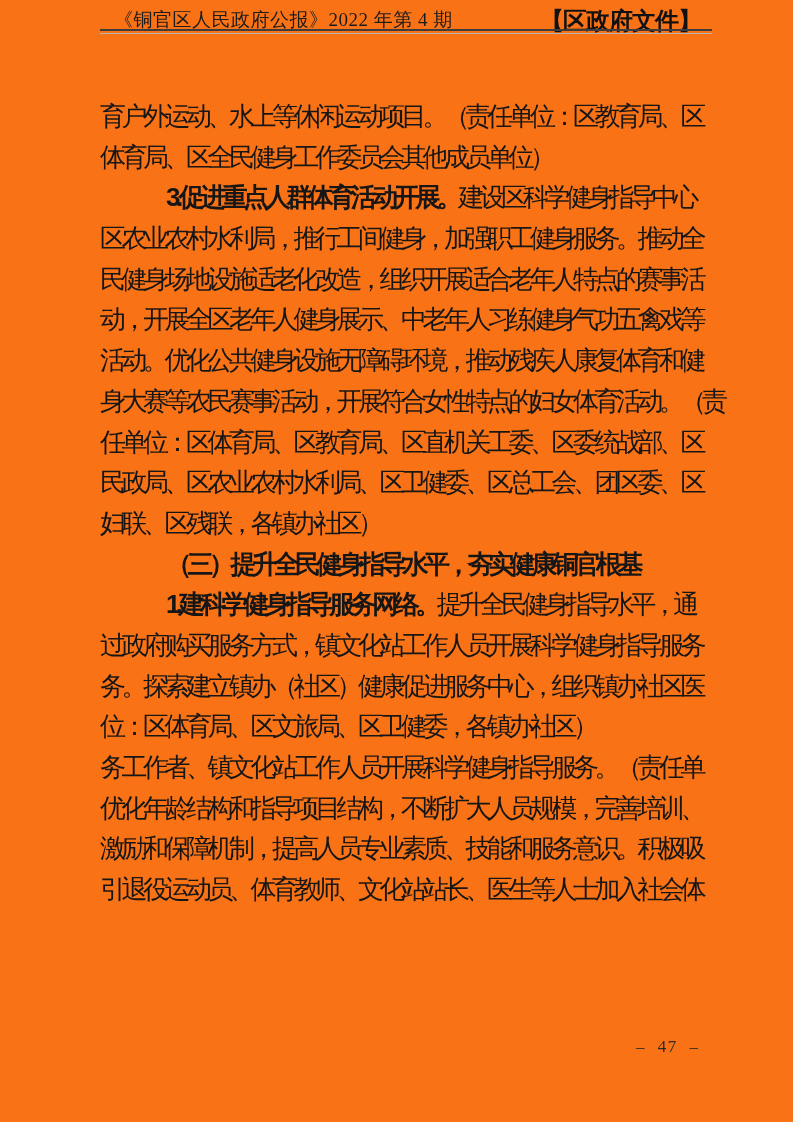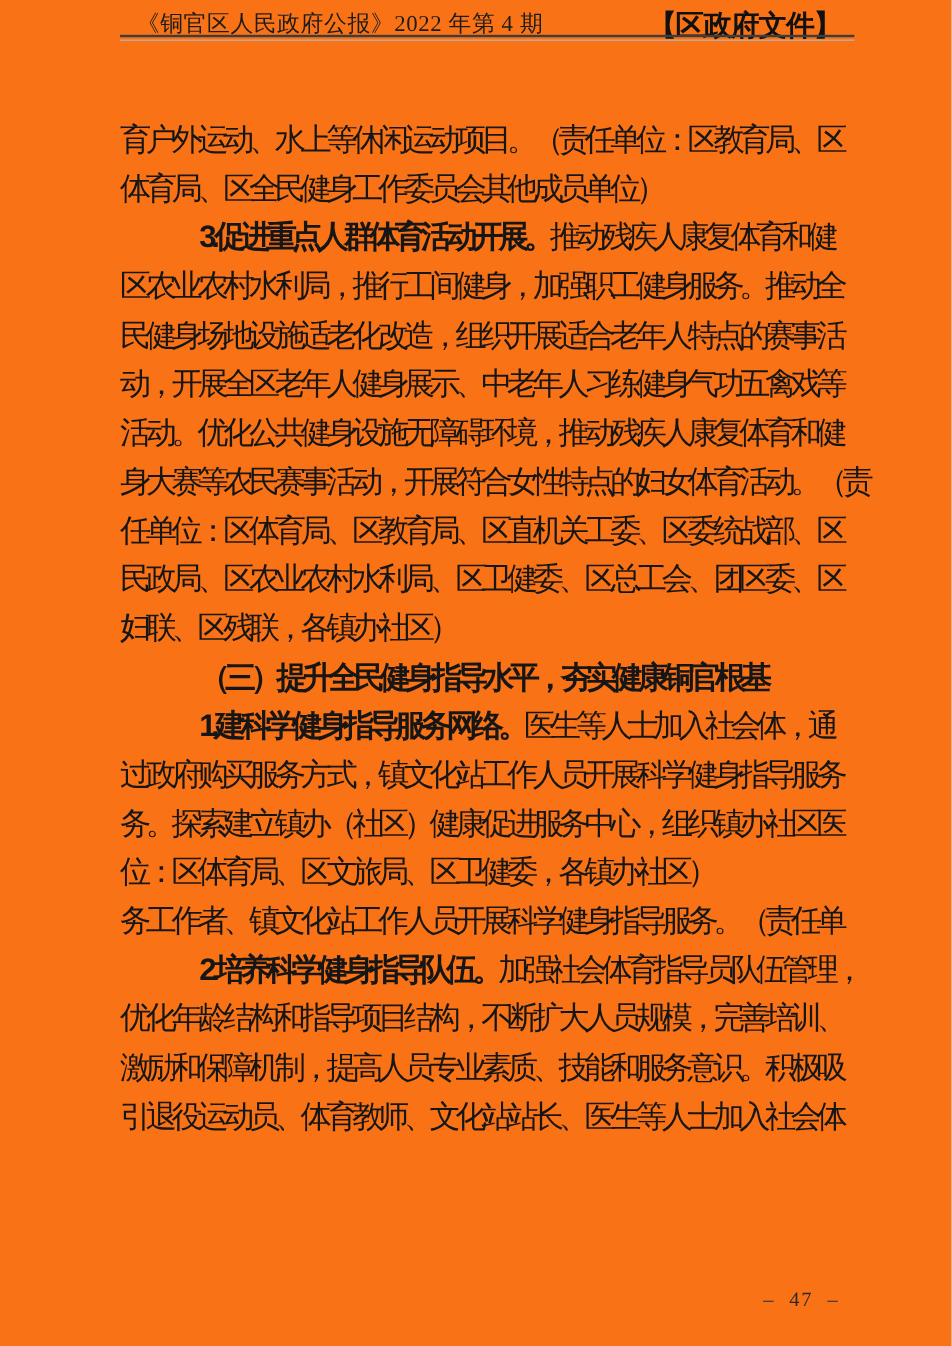--- a/index.html
+++ b/index.html
@@ -42,53 +42,52 @@
   .tline{
     height:40.7px;white-space:nowrap;overflow:visible;
   }
   .tline.indent{text-indent:50px;}
   .tline .b{font-weight:700;margin-left:16px;}
   
   .pageno{
     position:absolute;left:636px;top:1037px;
     font-family:"Liberation Serif", serif;
     font-size:17px;color:#2a2a2a;
-    letter-spacing:1.5px;word-spacing:6px;white-space:nowrap;margin-top:36px;
+    letter-spacing:1.5px;word-spacing:6px;white-space:nowrap;
   }
 </style>
 </head>
 <body>
 
 <div class="page">
 
   <span class="journal">《铜官区人民政府公报》2022 年第 4 期</span>
 
   <span class="tag">【区政府文件】</span>
 
   <div class="header-rule"></div>
 
   <div class="body" id="doc-body">
       <div class="tline"><span>育户外运动、水上等休闲运动项目。（责任单位：区教育局、区</span></div>
       <div class="tline"><span>体育局、区全民健身工作委员会其他成员单位）</span></div>
-      <div class="tline indent"><span class="b">3.促进重点人群体育活动开展。</span><span>推动残疾人康复体育和健</span></div>
+      <div class="tline indent"><span class="b">3.促进重点人群体育活动开展。</span><span>建设区科学健身指导中心</span></div>
       <div class="tline"><span>区农业农村水利局，推行工间健身，加强职工健身服务。推动全</span></div>
       <div class="tline"><span>民健身场地设施适老化改造，组织开展适合老年人特点的赛事活</span></div>
       <div class="tline"><span>动，开展全区老年人健身展示、中老年人习练健身气功五禽戏等</span></div>
       <div class="tline"><span>活动。优化公共健身设施无障碍环境，推动残疾人康复体育和健</span></div>
       <div class="tline"><span>身大赛等农民赛事活动，开展符合女性特点的妇女体育活动。（责</span></div>
       <div class="tline"><span>任单位：区体育局、区教育局、区直机关工委、区委统战部、区</span></div>
       <div class="tline"><span>民政局、区农业农村水利局、区卫健委、区总工会、团区委、区</span></div>
       <div class="tline"><span>妇联、区残联，各镇办社区）</span></div>
       <div class="tline indent"><span class="b">（三）提升全民健身指导水平，夯实健康铜官根基</span></div>
-      <div class="tline indent"><span class="b">1.建科学健身指导服务网络。</span><span>医生等人士加入社会体，通</span></div>
+      <div class="tline indent"><span class="b">1.建科学健身指导服务网络。</span><span>提升全民健身指导水平，通</span></div>
       <div class="tline"><span>过政府购买服务方式，镇文化站工作人员开展科学健身指导服务</span></div>
       <div class="tline"><span>务。探索建立镇办（社区）健康促进服务中心，组织镇办社区医</span></div>
       <div class="tline"><span>位：区体育局、区文旅局、区卫健委，各镇办社区）</span></div>
       <div class="tline"><span>务工作者、镇文化站工作人员开展科学健身指导服务。（责任单</span></div>
-      <div class="tline indent"><span class="b">2.培养科学健身指导队伍。</span><span>加强社会体育指导员队伍管理，</span></div>
       <div class="tline"><span>优化年龄结构和指导项目结构，不断扩大人员规模，完善培训、</span></div>
       <div class="tline"><span>激励和保障机制，提高人员专业素质、技能和服务意识。积极吸</span></div>
       <div class="tline"><span>引退役运动员、体育教师、文化站站长、医生等人士加入社会体</span></div>
     </div>
 
   <div class="pageno">– 47 –</div>
 
 </div>
 
 </body></html>

